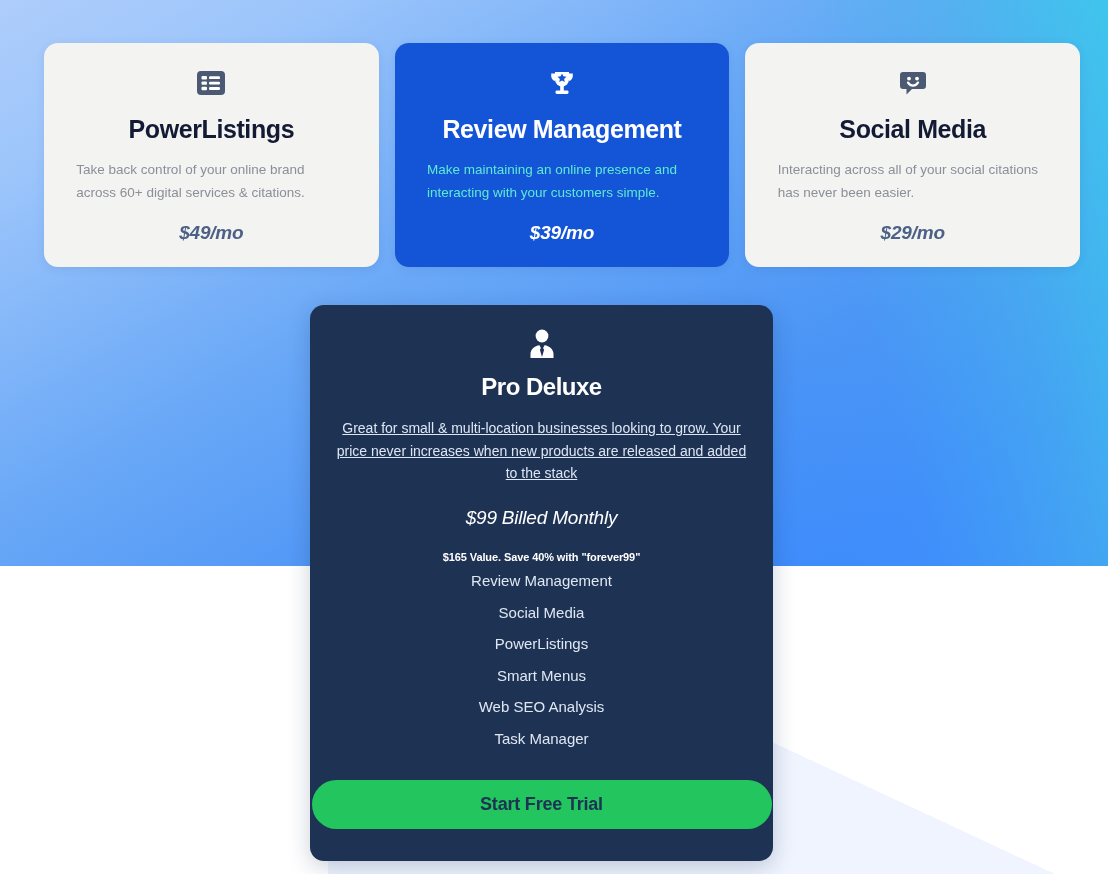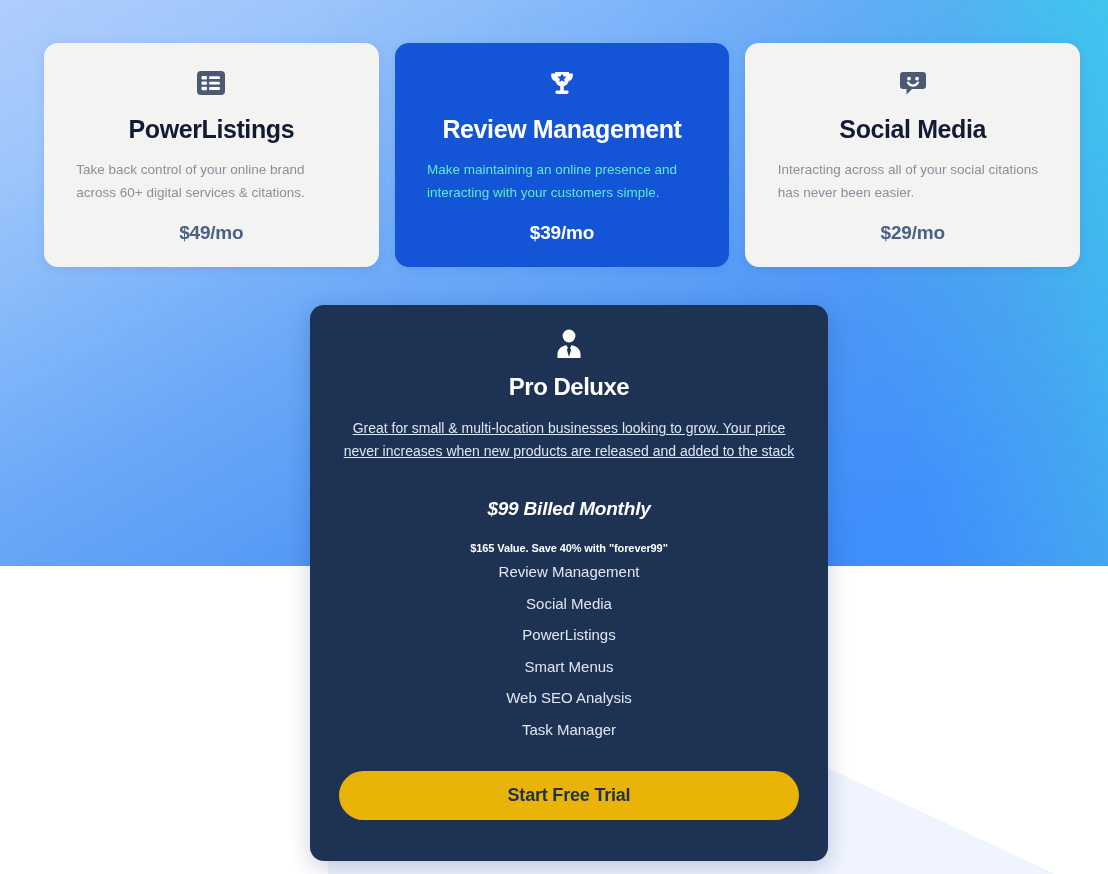--- a/index.html
+++ b/index.html
@@ -58,59 +58,59 @@
   .feature-card.accent .card-title{ color:#ffffff; }
 
   .card-desc{
     font-size:13.5px; line-height:1.72; text-align:left;
     color:#8b8f99; max-width:270px;
   }
   .feature-card.accent .card-desc{ color:#5eead4; }
 
   .card-price{
     margin-top:18px; font-size:19px; font-weight:700;
-    color:#4c6185; letter-spacing:-.2px;
+    font-style:italic; color:#4c6185; letter-spacing:-.2px;
   }
   .feature-card.accent .card-price{ color:#ffffff; }
 
   
   .pro-card{
     position:absolute; left:310px; top:305px;
-    width:518px; height:556px;
+    width:463px; height:556px;
     background:#1e3253; border-radius:14px;
     padding:22px 22px 0;
     display:flex; flex-direction:column; align-items:center;
     box-shadow:0 6px 22px rgba(18,40,80,.22);
   }
   .pro-icon{ width:34px; height:34px; margin-bottom:12px; }
   .pro-icon svg{ display:block; width:34px; height:34px; }
   .pro-title{
     font-size:24px; font-weight:700; color:#ffffff;
     letter-spacing:-.5px; margin-bottom:16px;
   }
   .pro-desc{
     font-size:14px; line-height:1.62; text-align:center;
     color:#dde6f4; max-width:452px;text-decoration:underline;
   }
   .pro-billing{
-    margin-top:36px; font-size:19px; font-weight:700;
+    margin-top:22px; font-size:19px; font-weight:400;
     font-style:italic; color:#ffffff; letter-spacing:-.2px;
   }
   .pro-value{
     margin-top:22px; font-size:11px; font-weight:700;
     color:#ffffff; letter-spacing:-.1px;
   }
   .pro-features{ list-style:none; width:100%; margin-top:2px; }
   .pro-features li{
     text-align:center; font-size:15px; color:#dfe7f3;
     line-height:31.5px;
   }
   .cta{
     margin-top:26px; width:460px; height:49px;
-    background:#eab308; border:none; border-radius:26px;
+    background:#22c55e; border:none; border-radius:26px;
     font-family:"Liberation Sans", sans-serif;
     font-size:18px; font-weight:700; color:#1e3253;
     letter-spacing:-.2px; cursor:pointer;text-align:center;
   }
 </style>
 </head>
 <body>
 
 <div id="backdrop">
   <div class="bg-blue"></div>

